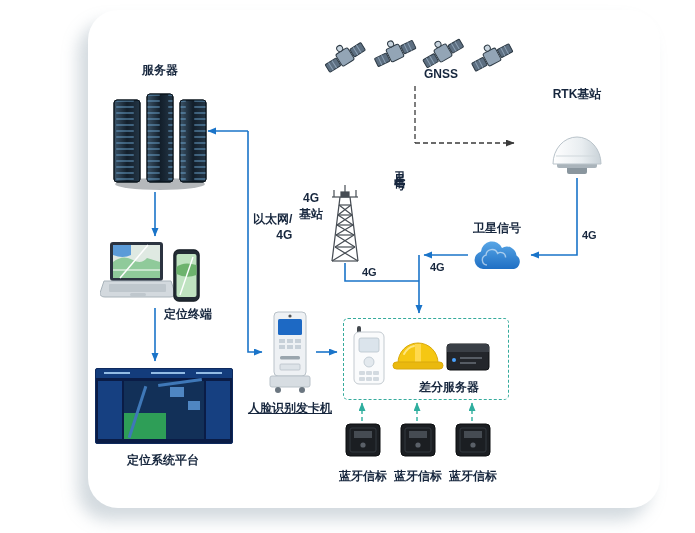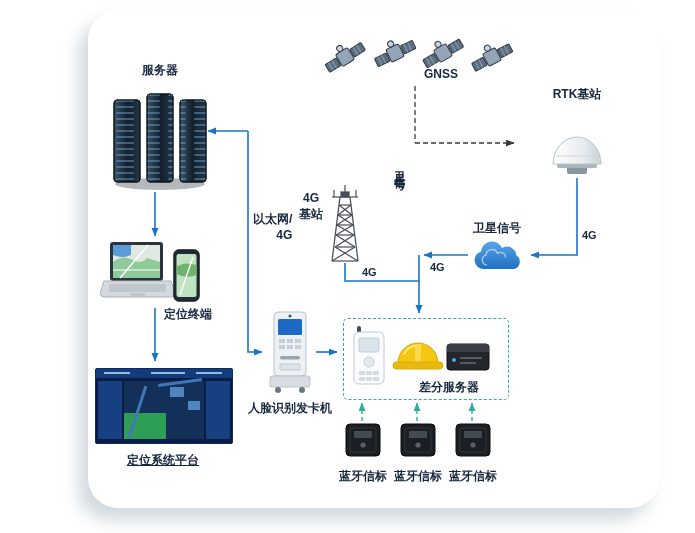--- a/index.html
+++ b/index.html
@@ -232,21 +232,21 @@
       <rect x="11" y="35" width="6" height="4"></rect>
         <rect x="19" y="35" width="6" height="4"></rect>
         <rect x="27" y="35" width="6" height="4"></rect>
     </g>
     <rect x="12" y="46" width="20" height="3.5" rx="1.5" fill="#99a5ad"></rect>
     <rect x="12" y="54" width="20" height="6" rx="1" fill="#dde3e8" stroke="#b9c2c9" stroke-width="0.8"></rect>
     <rect x="2" y="66" width="40" height="11" rx="2" fill="#d7dde2" stroke="#b9c2c9" stroke-width="1"></rect>
     <circle cx="10" cy="80" r="3" fill="#6b7680"></circle>
       <circle cx="34" cy="80" r="3" fill="#6b7680"></circle>
   </svg>
-  <div class="lbl" style="left:232px;top:400px;width:116px;">人脸识别发卡机</div>
+  <div class="lbl" style="left:232px;top:400px;width:116px;text-decoration:underline;">人脸识别发卡机</div>
 
   <div class="termbox"></div>
 
   <svg class="abs" style="left:352px;top:326px" width="34" height="60" viewBox="0 0 34 60">
     <rect x="5" y="0" width="4" height="9" rx="2" fill="#44494e"></rect>
     <rect x="2" y="6" width="30" height="52" rx="5" fill="#fafbfc" stroke="#c3cad0" stroke-width="1"></rect>
     <rect x="7" y="12" width="20" height="14" rx="2" fill="#dbe4ec" stroke="#b9c4cd" stroke-width="0.8"></rect>
     <circle cx="17" cy="36" r="5" fill="#e3e9ee" stroke="#b9c4cd" stroke-width="0.8"></circle>
     <g fill="#d3dae0">
       <rect x="7" y="45" width="6" height="4" rx="1"></rect>
@@ -282,21 +282,21 @@
       </div>
     <div class="sideL"></div>
     <div class="sideR"></div>
     <div class="map"></div>
     <div class="green"></div>
     <div class="road"></div>
     <div class="road2"></div>
     <div class="blk" style="left:74px;top:18px;width:14px;height:10px;"></div>
     <div class="blk" style="left:92px;top:32px;width:12px;height:9px;"></div>
   </div>
-  <div class="lbl" style="left:105px;top:452px;width:116px;text-decoration:underline;">定位系统平台</div>
+  <div class="lbl" style="left:105px;top:452px;width:116px;">定位系统平台</div>
 
   <svg class="abs" style="left:345px;top:423px" width="36" height="34" viewBox="0 0 36 34">
     <rect x="1" y="1" width="34" height="32" rx="4" fill="#1b1e22" stroke="#0a0c0e" stroke-width="1"></rect>
     <rect x="5" y="5" width="26" height="24" rx="2" fill="none" stroke="#33383e" stroke-width="1"></rect>
     <rect x="9" y="8" width="18" height="7" fill="#454b52"></rect>
     <circle cx="18" cy="22" r="2.6" fill="#5a6068"></circle>
   </svg>
   <svg class="abs" style="left:400px;top:423px" width="36" height="34" viewBox="0 0 36 34">
     <rect x="1" y="1" width="34" height="32" rx="4" fill="#1b1e22" stroke="#0a0c0e" stroke-width="1"></rect>
     <rect x="5" y="5" width="26" height="24" rx="2" fill="none" stroke="#33383e" stroke-width="1"></rect>

